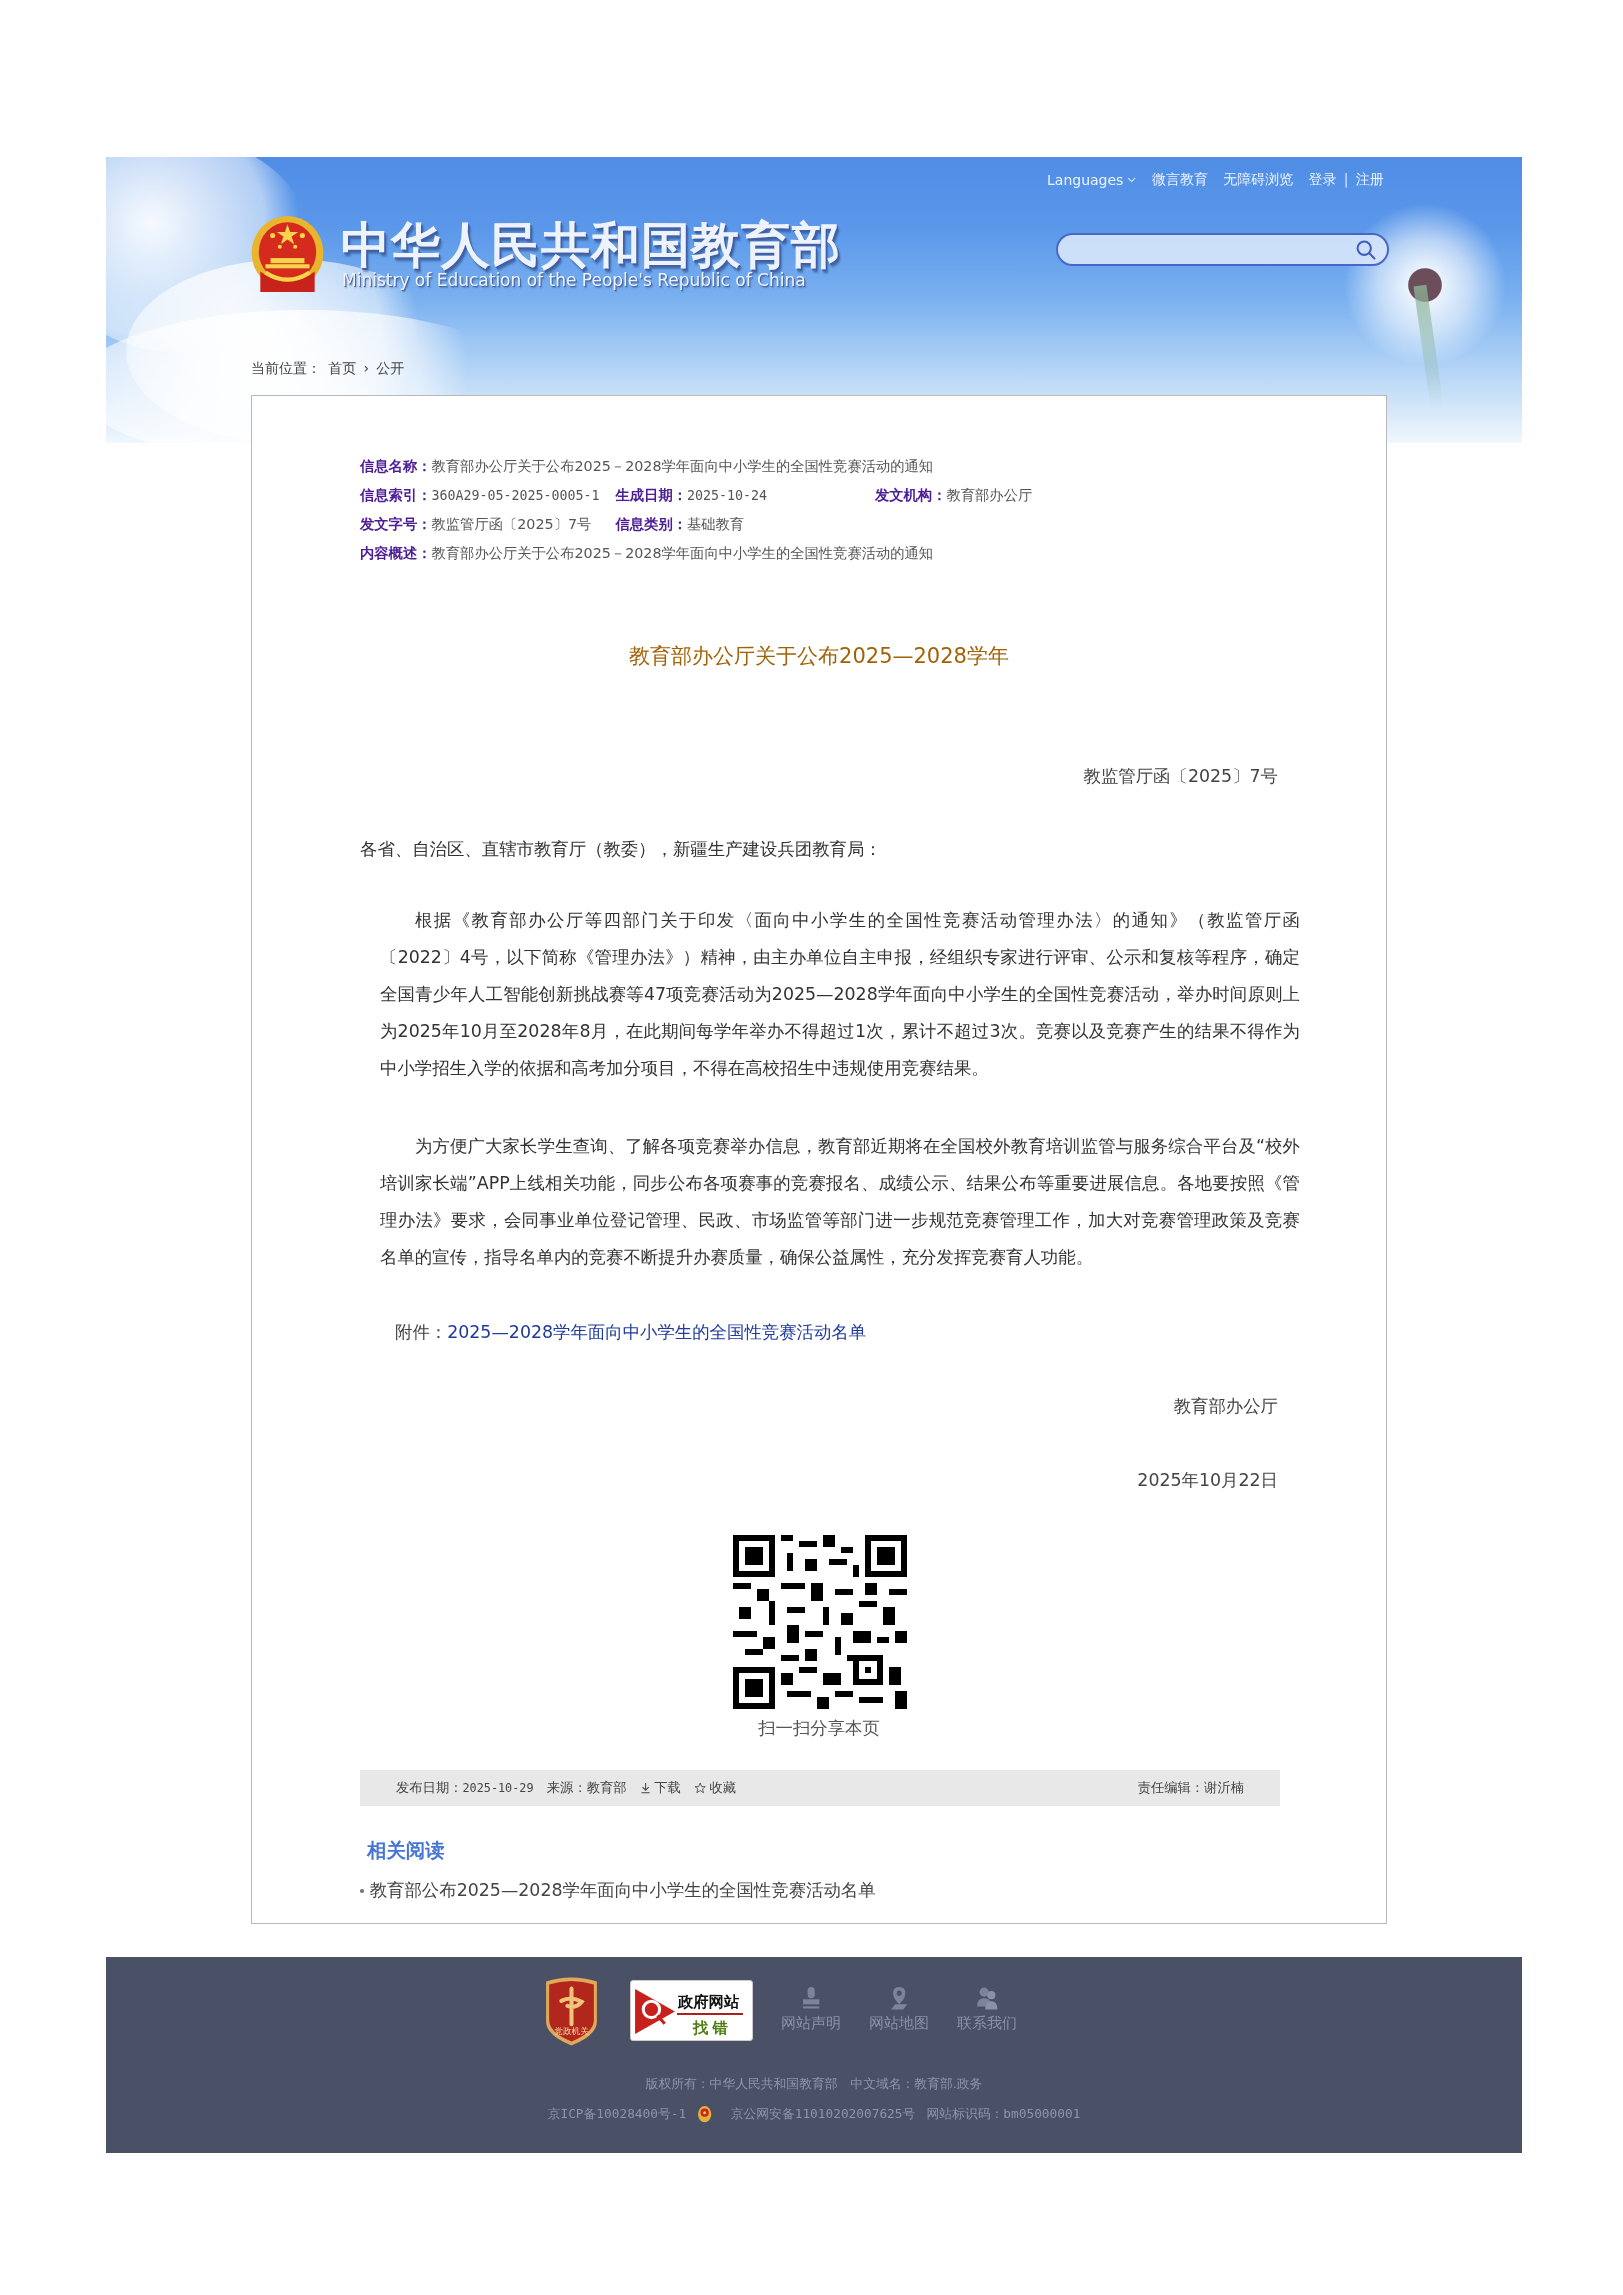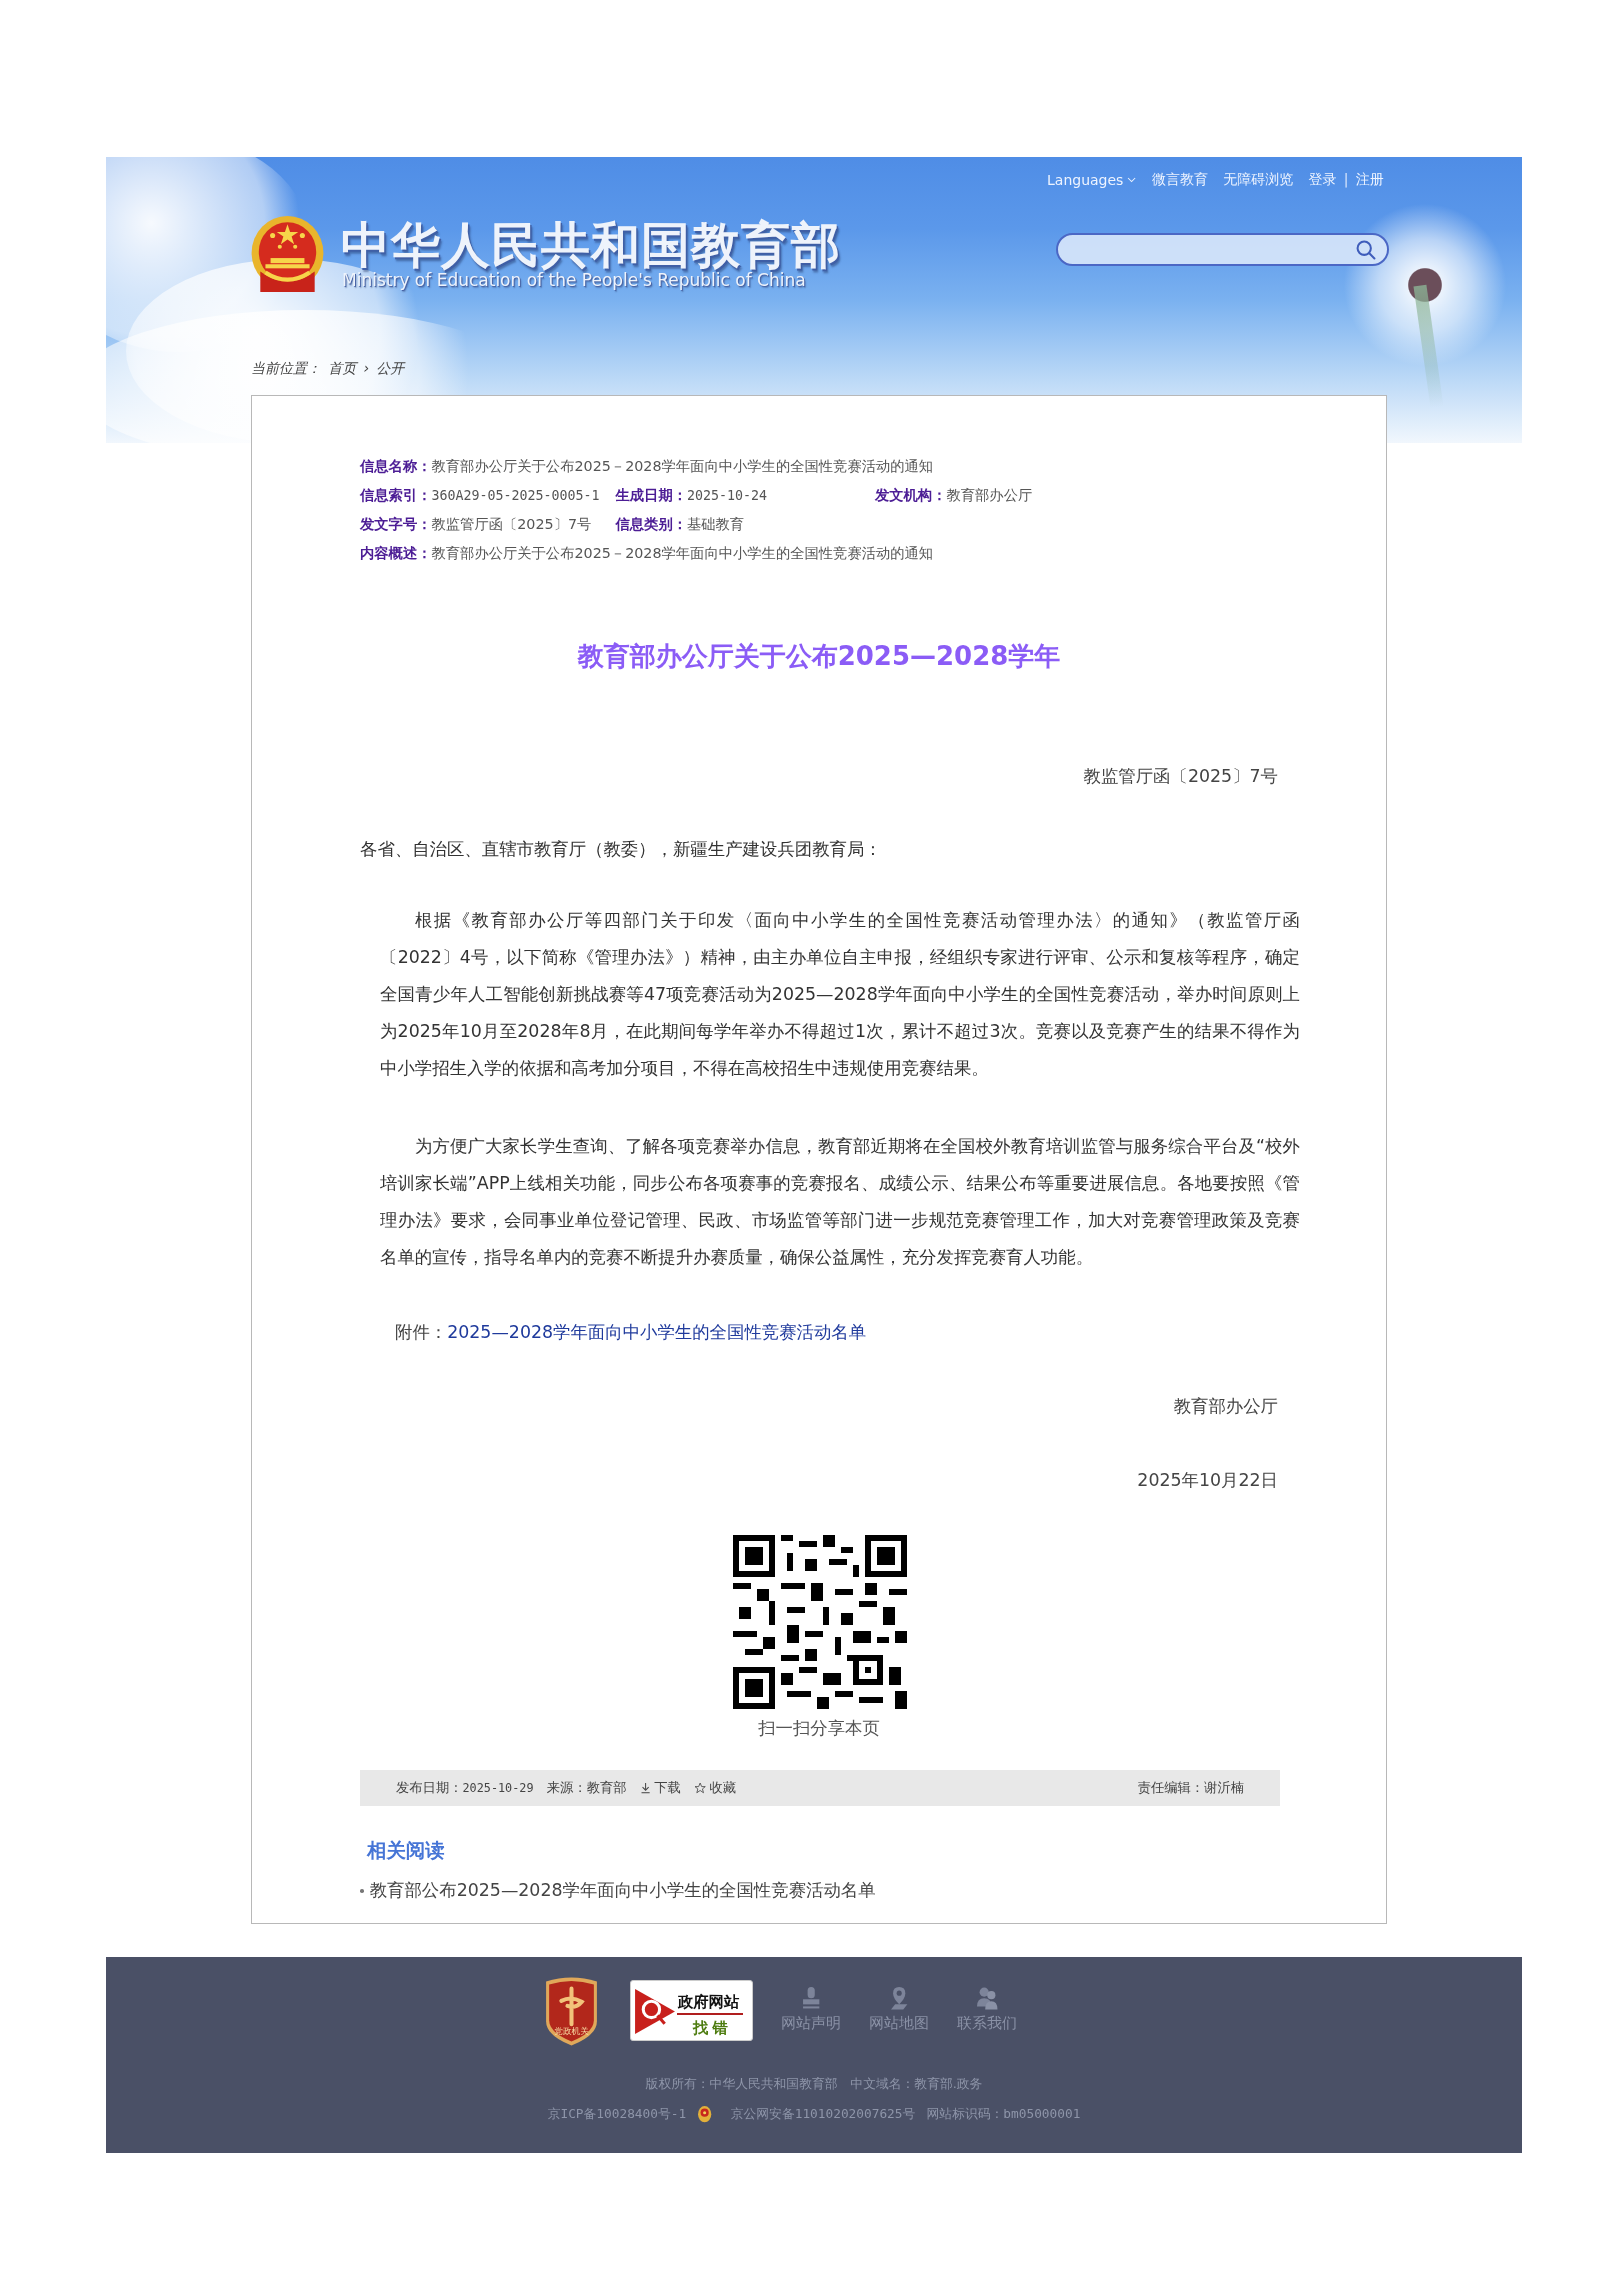--- a/index.html
+++ b/index.html
@@ -22,31 +22,31 @@
     text-shadow:1.5px 2px 0 #3f5fa6, 2.6px 3.6px 2px rgba(30,50,100,0.45); white-space:nowrap; }
   .site-title-en { position:absolute; left:236px; top:113px; font-size:17px; color:#eef3fb; white-space:nowrap;
     text-shadow:1px 1px 0 #4a66a8, 1.5px 1.5px 1.5px rgba(30,50,100,0.4); }
   .top-links { position:absolute; left:941px; top:14.3px; display:flex; align-items:center; gap:15.3px; font-size:14px; color:#eef4ff; white-space:nowrap; }
   .top-links .sep { color:#dbe6fb; }
   .lang { display:flex; align-items:center; gap:4.1px; }
   .search-box { position:absolute; left:950px; top:76px; width:333px; height:33px; border-radius:17.4px;
     background:rgba(214,229,250,0.92); border:2px solid #4b67c5; box-sizing:border-box; }
   .search-input { position:absolute; left:15.3px; top:4.1px; width:276px; height:20.4px; border:none; background:transparent; outline:none; font-size:13.3px; }
   .search-btn { position:absolute; right:9.2px; top:3.1px; width:23.5px; height:23.5px; }
-  .breadcrumb { position:absolute; left:145px; top:203px; font-size:14px; color:#444; white-space:nowrap; display:flex; gap:7.2px;font-style:italic; }
+  .breadcrumb { position:absolute; left:145px; top:203px; font-size:14px; color:#444; white-space:nowrap; display:flex; gap:7.2px; }
   .breadcrumb a { color:#444; text-decoration:none; }
 
   
   .panel { position:absolute; left:251px; top:395px; width:1136px; height:1529px; background:#fff; border:1.5px solid #b8b8b8; box-sizing:border-box; }
   .meta { position:absolute; left:108px; top:56px; font-size:14.3px; color:#444; line-height:29px; }
   .meta .row { display:flex; white-space:nowrap; }
   .meta .k { font-weight:bold; color:#4c1d95; }
   .meta .v { font-family:"DejaVu Sans Mono","Liberation Mono",monospace; font-size:13.3px; color:#555; }
   .meta .v-cn { color:#555; }
-  .doc-title { position:absolute; left:0; width:100%; top:241px; text-align:center; font-size:26px; font-weight:bold; color:#8b5cf6; line-height:39px; }
+  .doc-title { position:absolute; left:0; width:100%; top:241px; text-align:center; font-size:21px; font-weight:normal; color:#a16207; line-height:39px; }
   .doc-number { position:absolute; right:108px; top:368px; font-size:17.4px; color:#444; }
   .addressee { position:absolute; left:108px; top:441px; font-size:17.4px; color:#333; white-space:nowrap; }
   .para { position:absolute; left:108px; width:920px; font-size:17.4px; color:#333; line-height:37px; text-indent:35px; text-align:justify;margin-left:20px; }
   .para1 { top:506px; }
   .para2 { top:732px; }
   .attachment { position:absolute; left:143px; top:924px; font-size:17.4px; color:#444; white-space:nowrap; }
   .attachment a { color:#1f3a9c; text-decoration:none; }
   .signer { position:absolute; right:108px; top:998px; font-size:17.4px; color:#444; }
   .sign-date { position:absolute; right:108px; top:1072px; font-size:17.4px; color:#444;text-align:right; }
   .qr { position:absolute; left:481px; top:1139px; width:174px; height:174px; background:#fff; }

